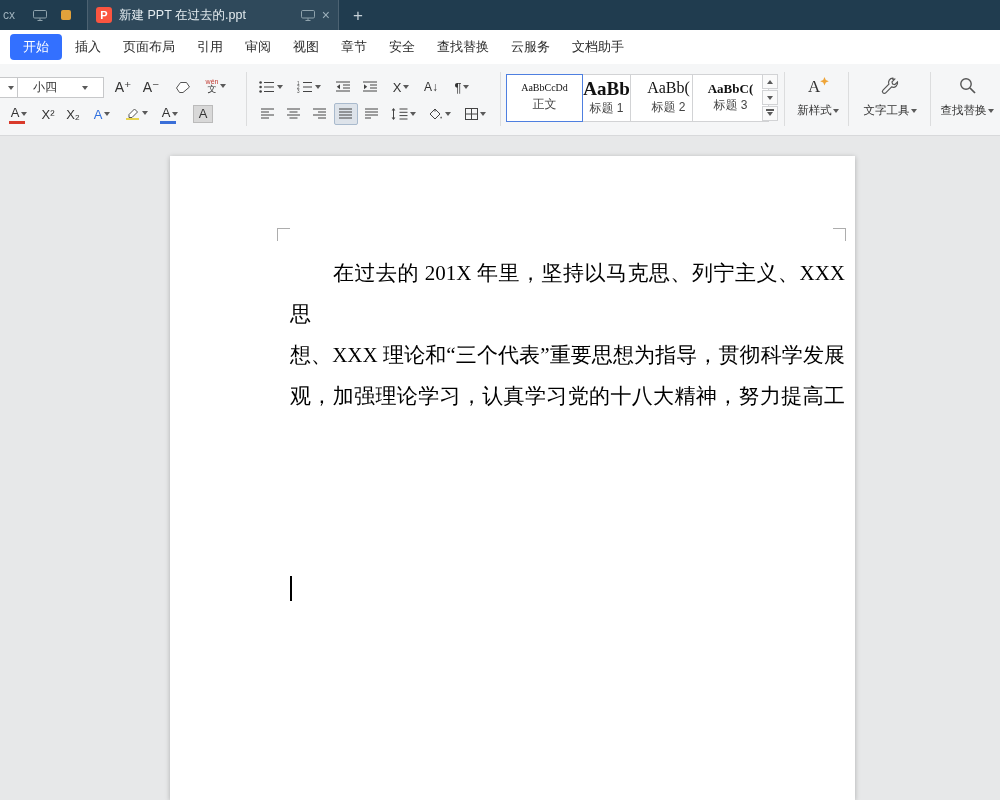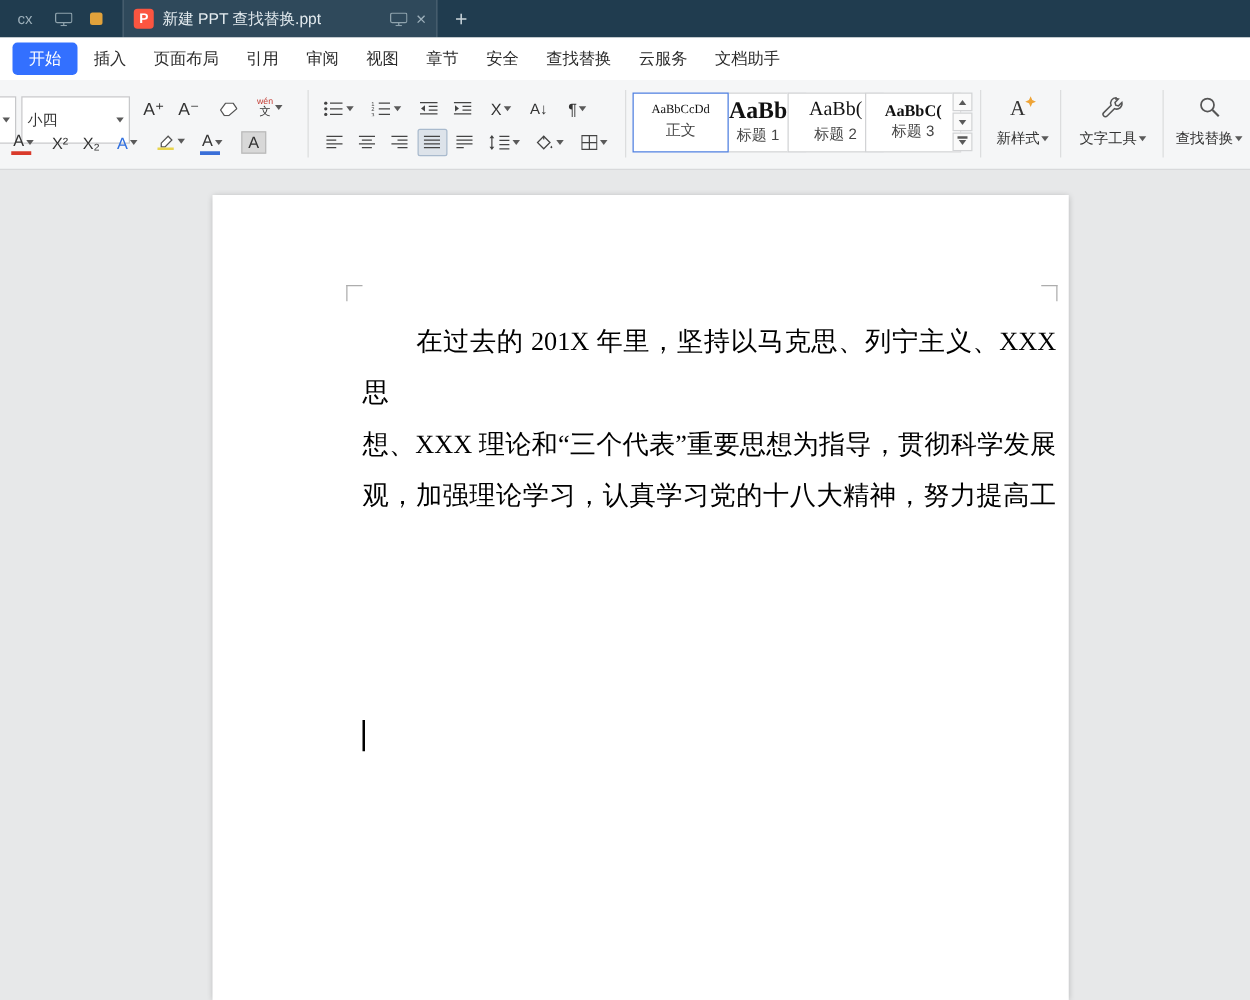--- a/index.html
+++ b/index.html
@@ -3,21 +3,21 @@
 <meta charset="utf-8">
 <style>
   *{box-sizing:border-box}
   html,body{margin:0;padding:0}
   body{position:relative;width:1000px;height:800px;overflow:hidden;
        font-family:"Liberation Sans","DejaVu Sans",sans-serif;background:#e7e8e9}
 
   
   .titlebar{position:absolute;top:0;left:0;right:0;height:30px;background:#203c4f;
             display:flex;align-items:center;color:#cfd9de}
-  .partial-tab{font-size:12px;color:#9db0bb;margin-left:14px;width:20px}
+  .partial-tab{font-size:12px;color:#9db0bb;margin-left:3px;width:20px}
   .tb-ico{margin-left:10px;display:inline-flex}
   .tb-pin{width:10px;height:10px;border-radius:2px;background:#e2a23b;margin-left:14px;display:inline-block}
   .tab{margin-left:16px;height:30px;display:flex;align-items:center;padding:0 8px;width:252px;
        background:rgba(255,255,255,.07);border-left:1px solid rgba(255,255,255,.14);
        border-right:1px solid rgba(255,255,255,.14)}
   .ppt-icon{width:16px;height:16px;border-radius:3px;background:#fb5540;color:#fff;font-size:11px;
             font-weight:bold;display:flex;align-items:center;justify-content:center;flex:none}
   .tab-title{font-size:12.5px;color:#e3ebef;margin:0 6px 0 7px;white-space:nowrap;overflow:hidden;flex:1}
   .tab-close{color:#9db0bb;font-size:14px;margin-left:7px;line-height:1}
   .newtab{color:#c6d1d7;font-size:17px;margin-left:14px;line-height:1}
@@ -27,22 +27,22 @@
            align-items:center;font-size:13px;color:#2b2b2b}
   .mi{padding:4px 11px;white-space:nowrap}
   .mi.active{background:#3370ff;color:#fff;border-radius:4px;margin:0 2px 0 10px;padding:4px 13px}
 
   
   .ribbon{position:absolute;top:64px;left:0;right:0;height:72px;background:#f5f6f7;
           border-bottom:1px solid #d8d9db}
   .vdiv{position:absolute;top:8px;bottom:9px;width:1px;background:#dcddde}
   .rbtn{position:absolute;height:22px;display:flex;align-items:center;justify-content:center;
         color:#333;font-size:13px;gap:2px}
-  .combo{position:absolute;height:38px;background:#fff;border:1px solid #c7c8ca;display:flex;
-         align-items:center;font-size:12px;color:#333;padding:0 4px;gap:4px}
+  .combo{position:absolute;height:21px;background:#fff;border:1px solid #c7c8ca;display:flex;
+         align-items:center;font-size:12px;color:#333;padding:0 15px;gap:4px}
   .combo .grow{flex:1}
   .car{width:0;height:0;border-left:3px solid transparent;border-right:3px solid transparent;
        border-top:4px solid #5a5a5a;flex:none;display:inline-block}
   .caru{border-top:none;border-bottom:4px solid #5a5a5a}
   .bar{position:absolute;left:5px;right:9px;bottom:1px;height:3px}
   .selbtn{background:#dde3ea;border:1px solid #a9bacd;border-radius:2px}
   .shadeA{background:#d8d8d8;border:1px solid #bbb;padding:0 5px;line-height:16px}
   .pinyin{display:flex;flex-direction:column;align-items:center;line-height:1}
   .py-top{font-size:7px;color:#c23b32}
   .py-bot{font-size:9px;color:#333}
@@ -86,21 +86,21 @@
   <span class="partial-tab">cx</span>
   <span class="tb-ico">
     <svg width="14" height="11" viewBox="0 0 14 11">
         <rect x="0.5" y="0.5" width="13" height="7.5" rx="1.2" fill="none" stroke="#8fa3ad"></rect>
         <path d="M4.5 10.5h5M7 8.2v2" stroke="#8fa3ad"></path>
       </svg>
   </span>
   <span class="tb-pin"></span>
   <div class="tab">
     <span class="ppt-icon">P</span>
-    <span class="tab-title">新建 PPT 查找替换.ppt</span>
+    <span class="tab-title">新建 PPT 在过去的.ppt</span>
     <span class="tb-ico" style="margin-left:0">
       <svg width="14" height="11" viewBox="0 0 14 11">
           <rect x="0.5" y="0.5" width="13" height="7.5" rx="1.2" fill="none" stroke="#8fa3ad"></rect>
           <path d="M4.5 10.5h5M7 8.2v2" stroke="#8fa3ad"></path>
         </svg>
     </span>
     <span class="tab-close">×</span>
   </div>
   <span class="newtab">+</span>
 </div>

